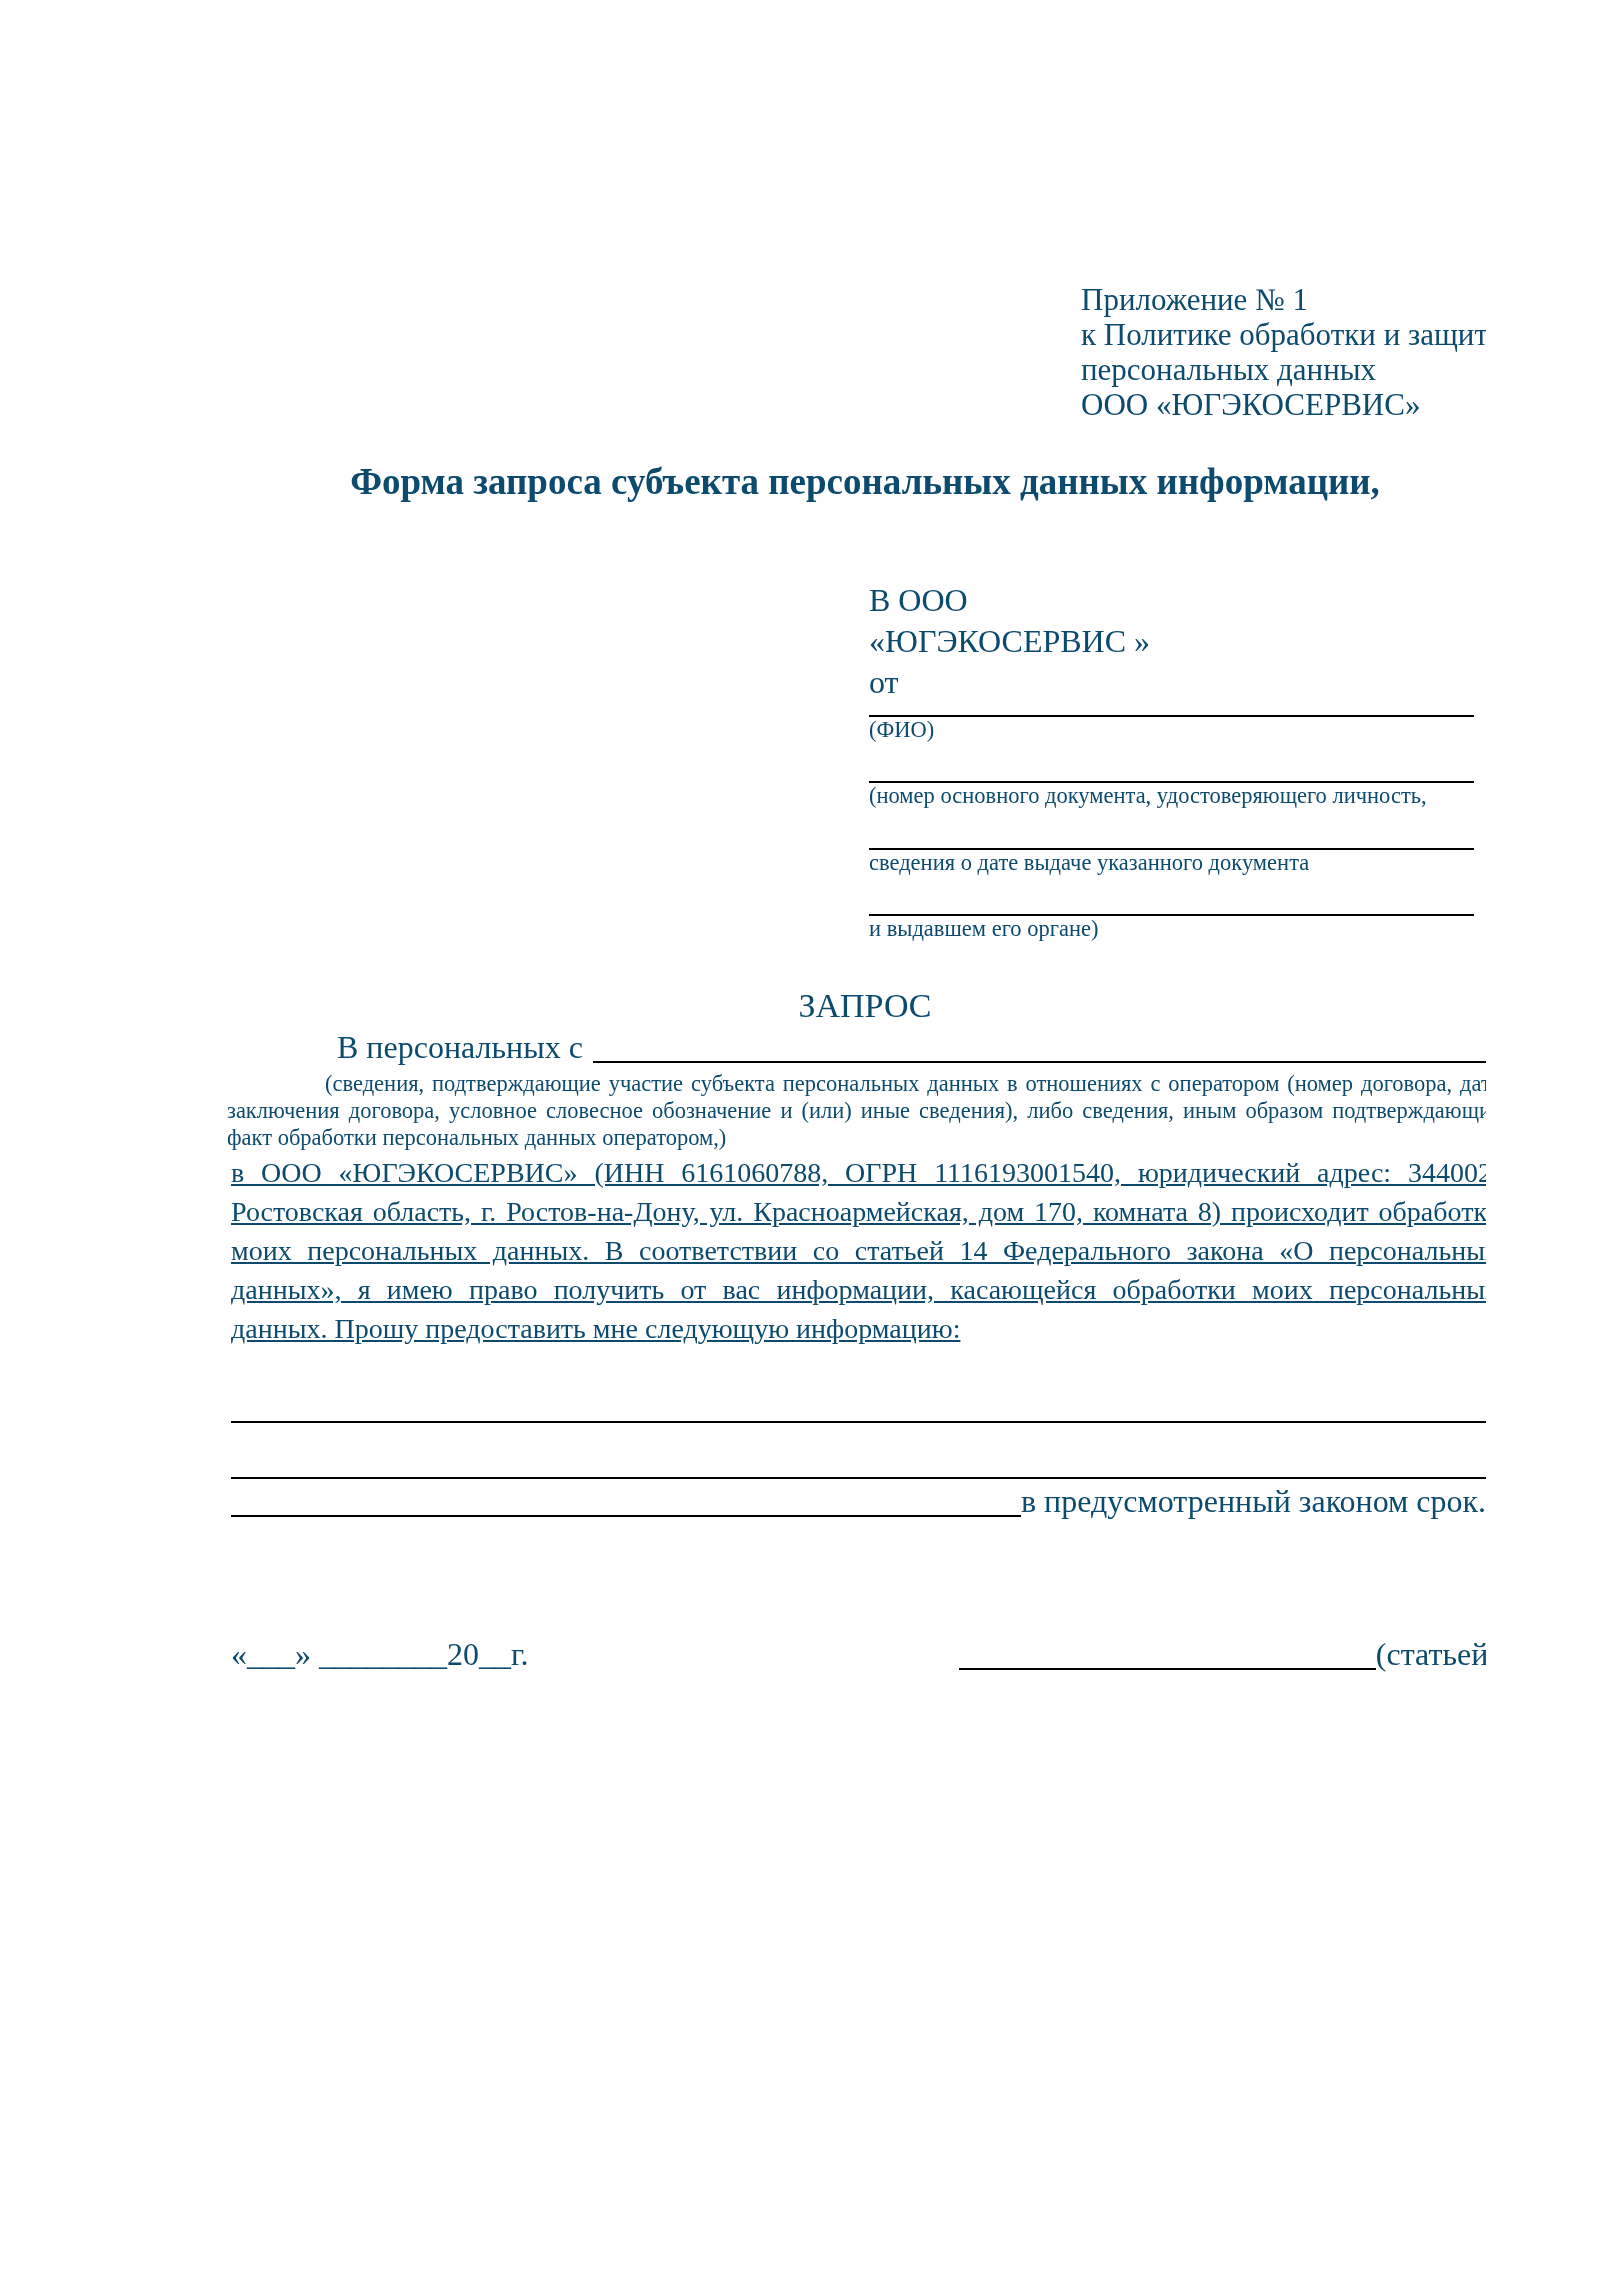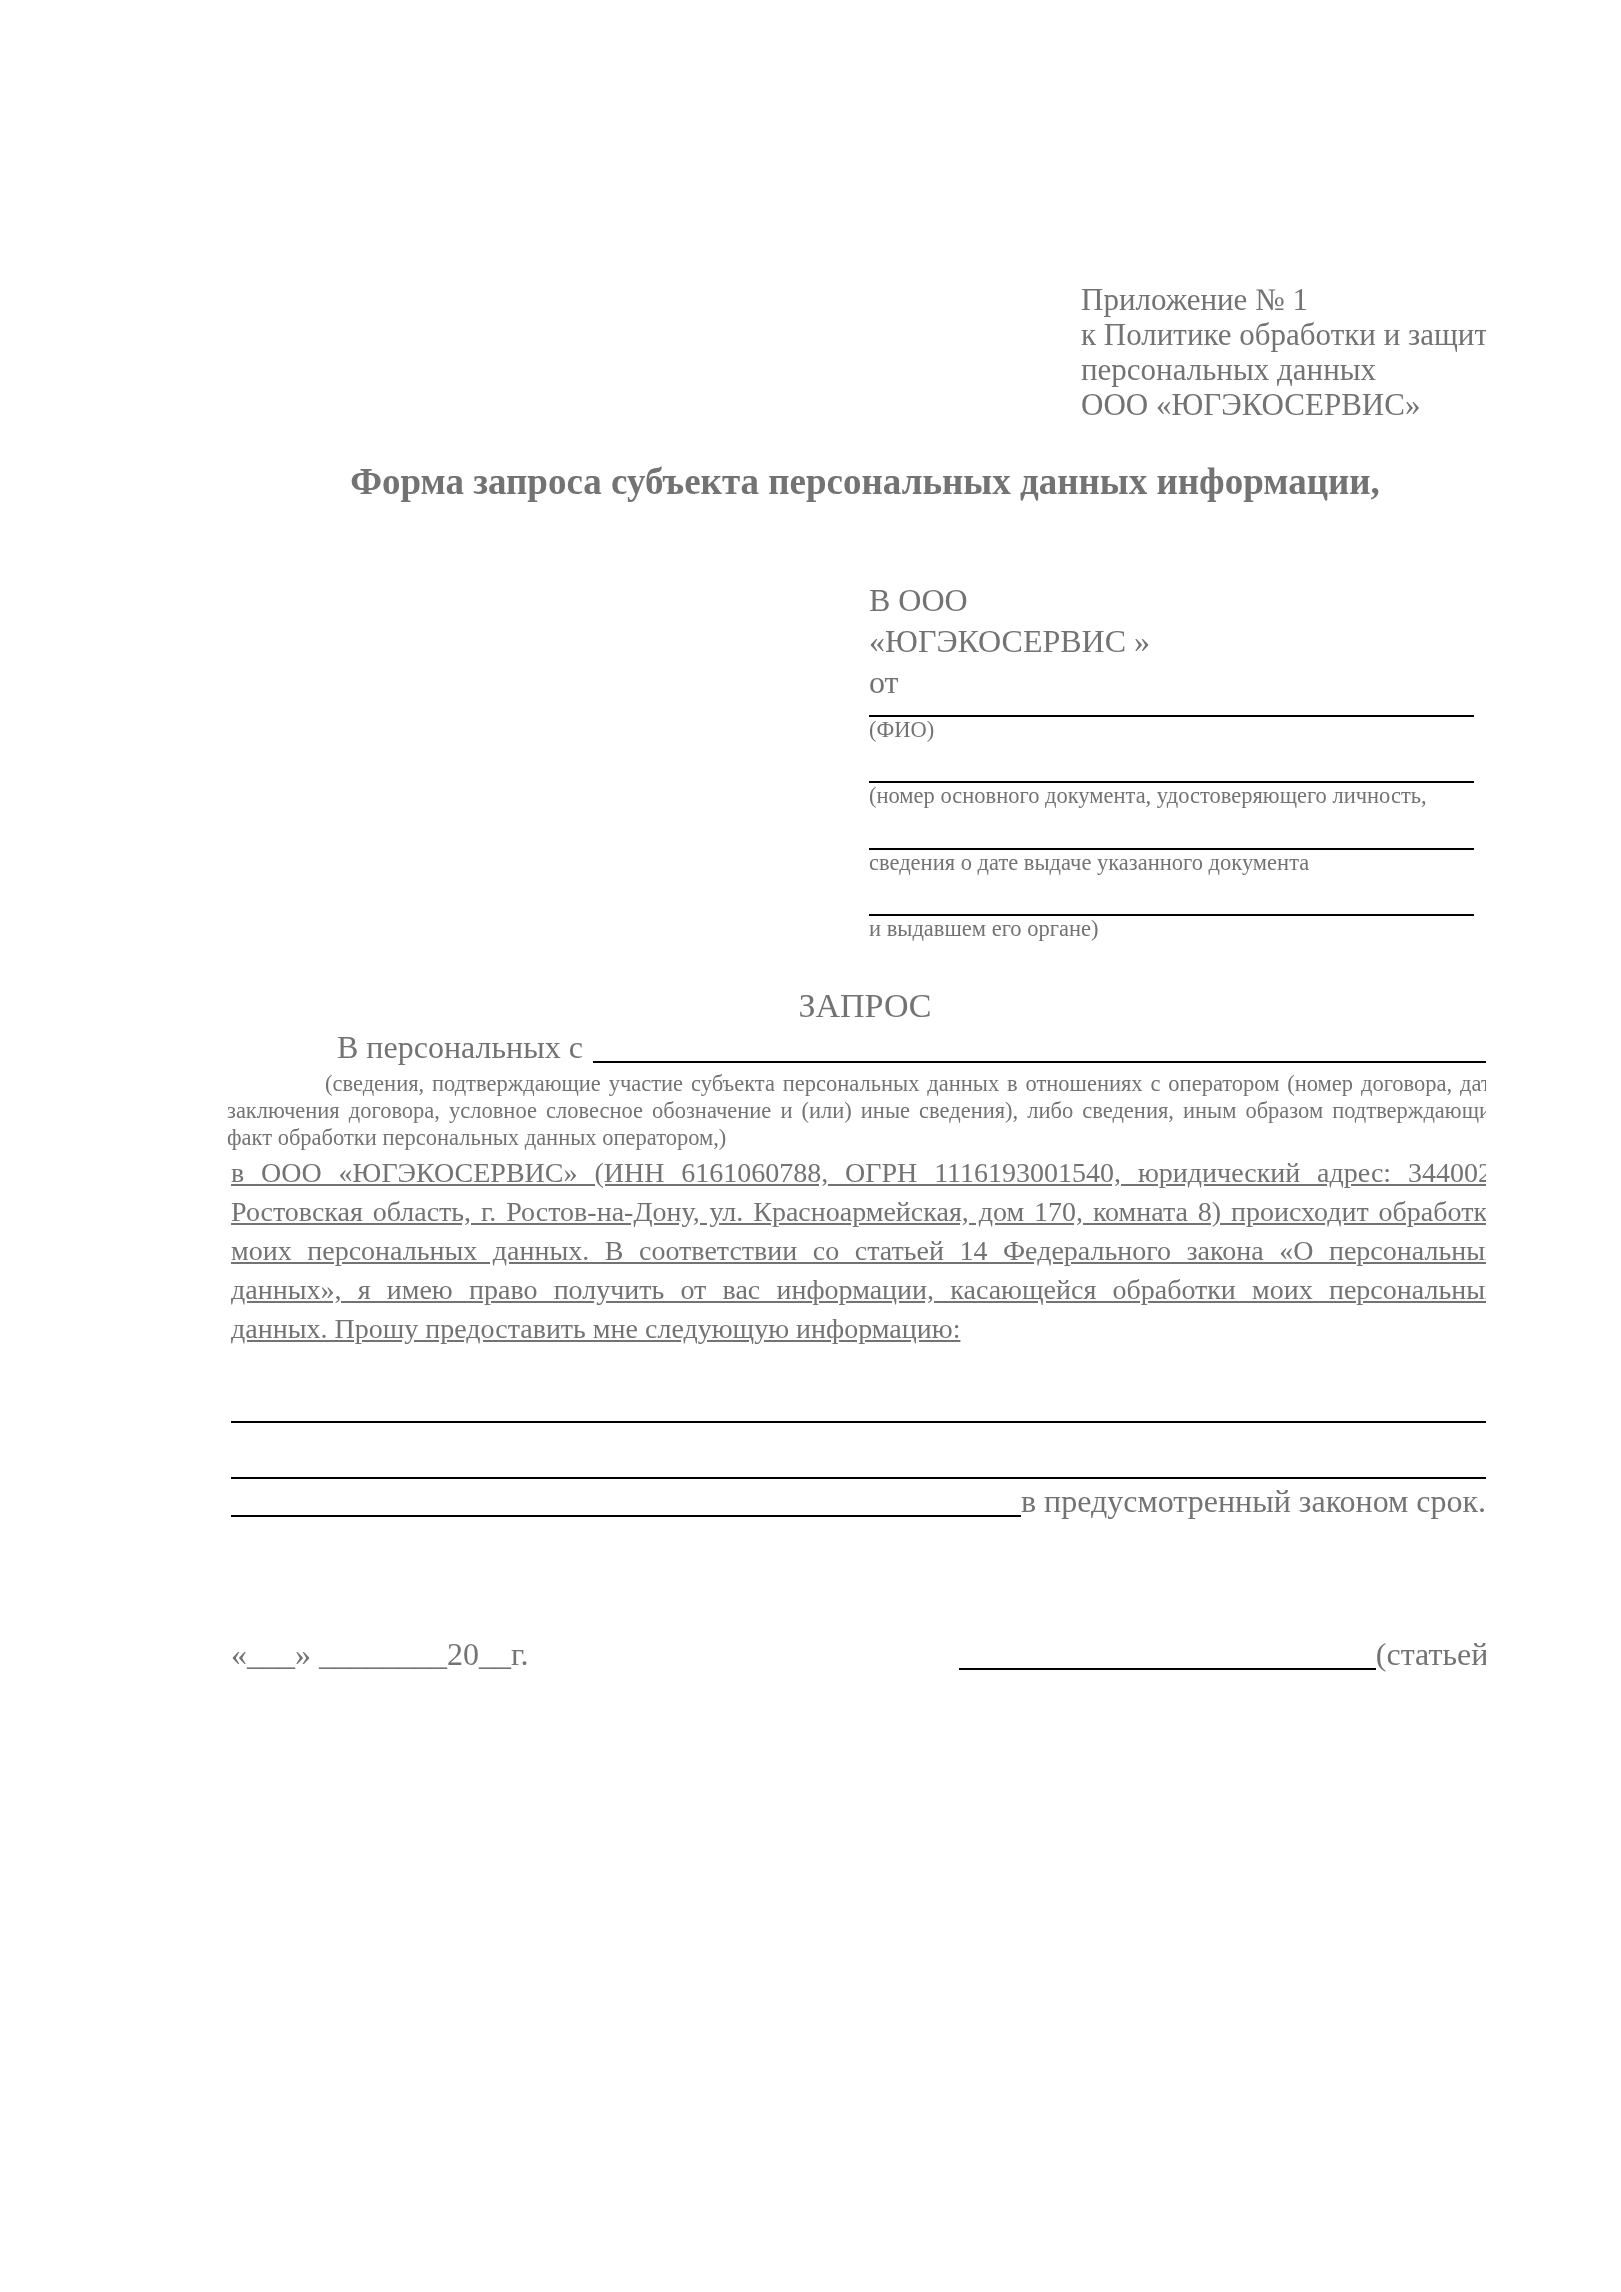--- a/index.html
+++ b/index.html
@@ -1,21 +1,21 @@
 <!DOCTYPE html>
 <html><head>
 <meta charset="utf-8">
 <style>
   * { margin:0; padding:0; box-sizing:border-box; }
   html,body { background:#ffffff; }
   .page {
     position:relative;
     width:1486px; height:2293px;
     background:#ffffff;
-    color:#737373;
+    color:#0c4a6e;
     font-family:"Liberation Serif","DejaVu Serif",serif;
     font-size:32px;
     overflow:hidden;
   }
   
   .hdr {
     position:absolute; left:1081px; top:282px;
     font-size:31px; line-height:35px;
     white-space:nowrap;
   }

